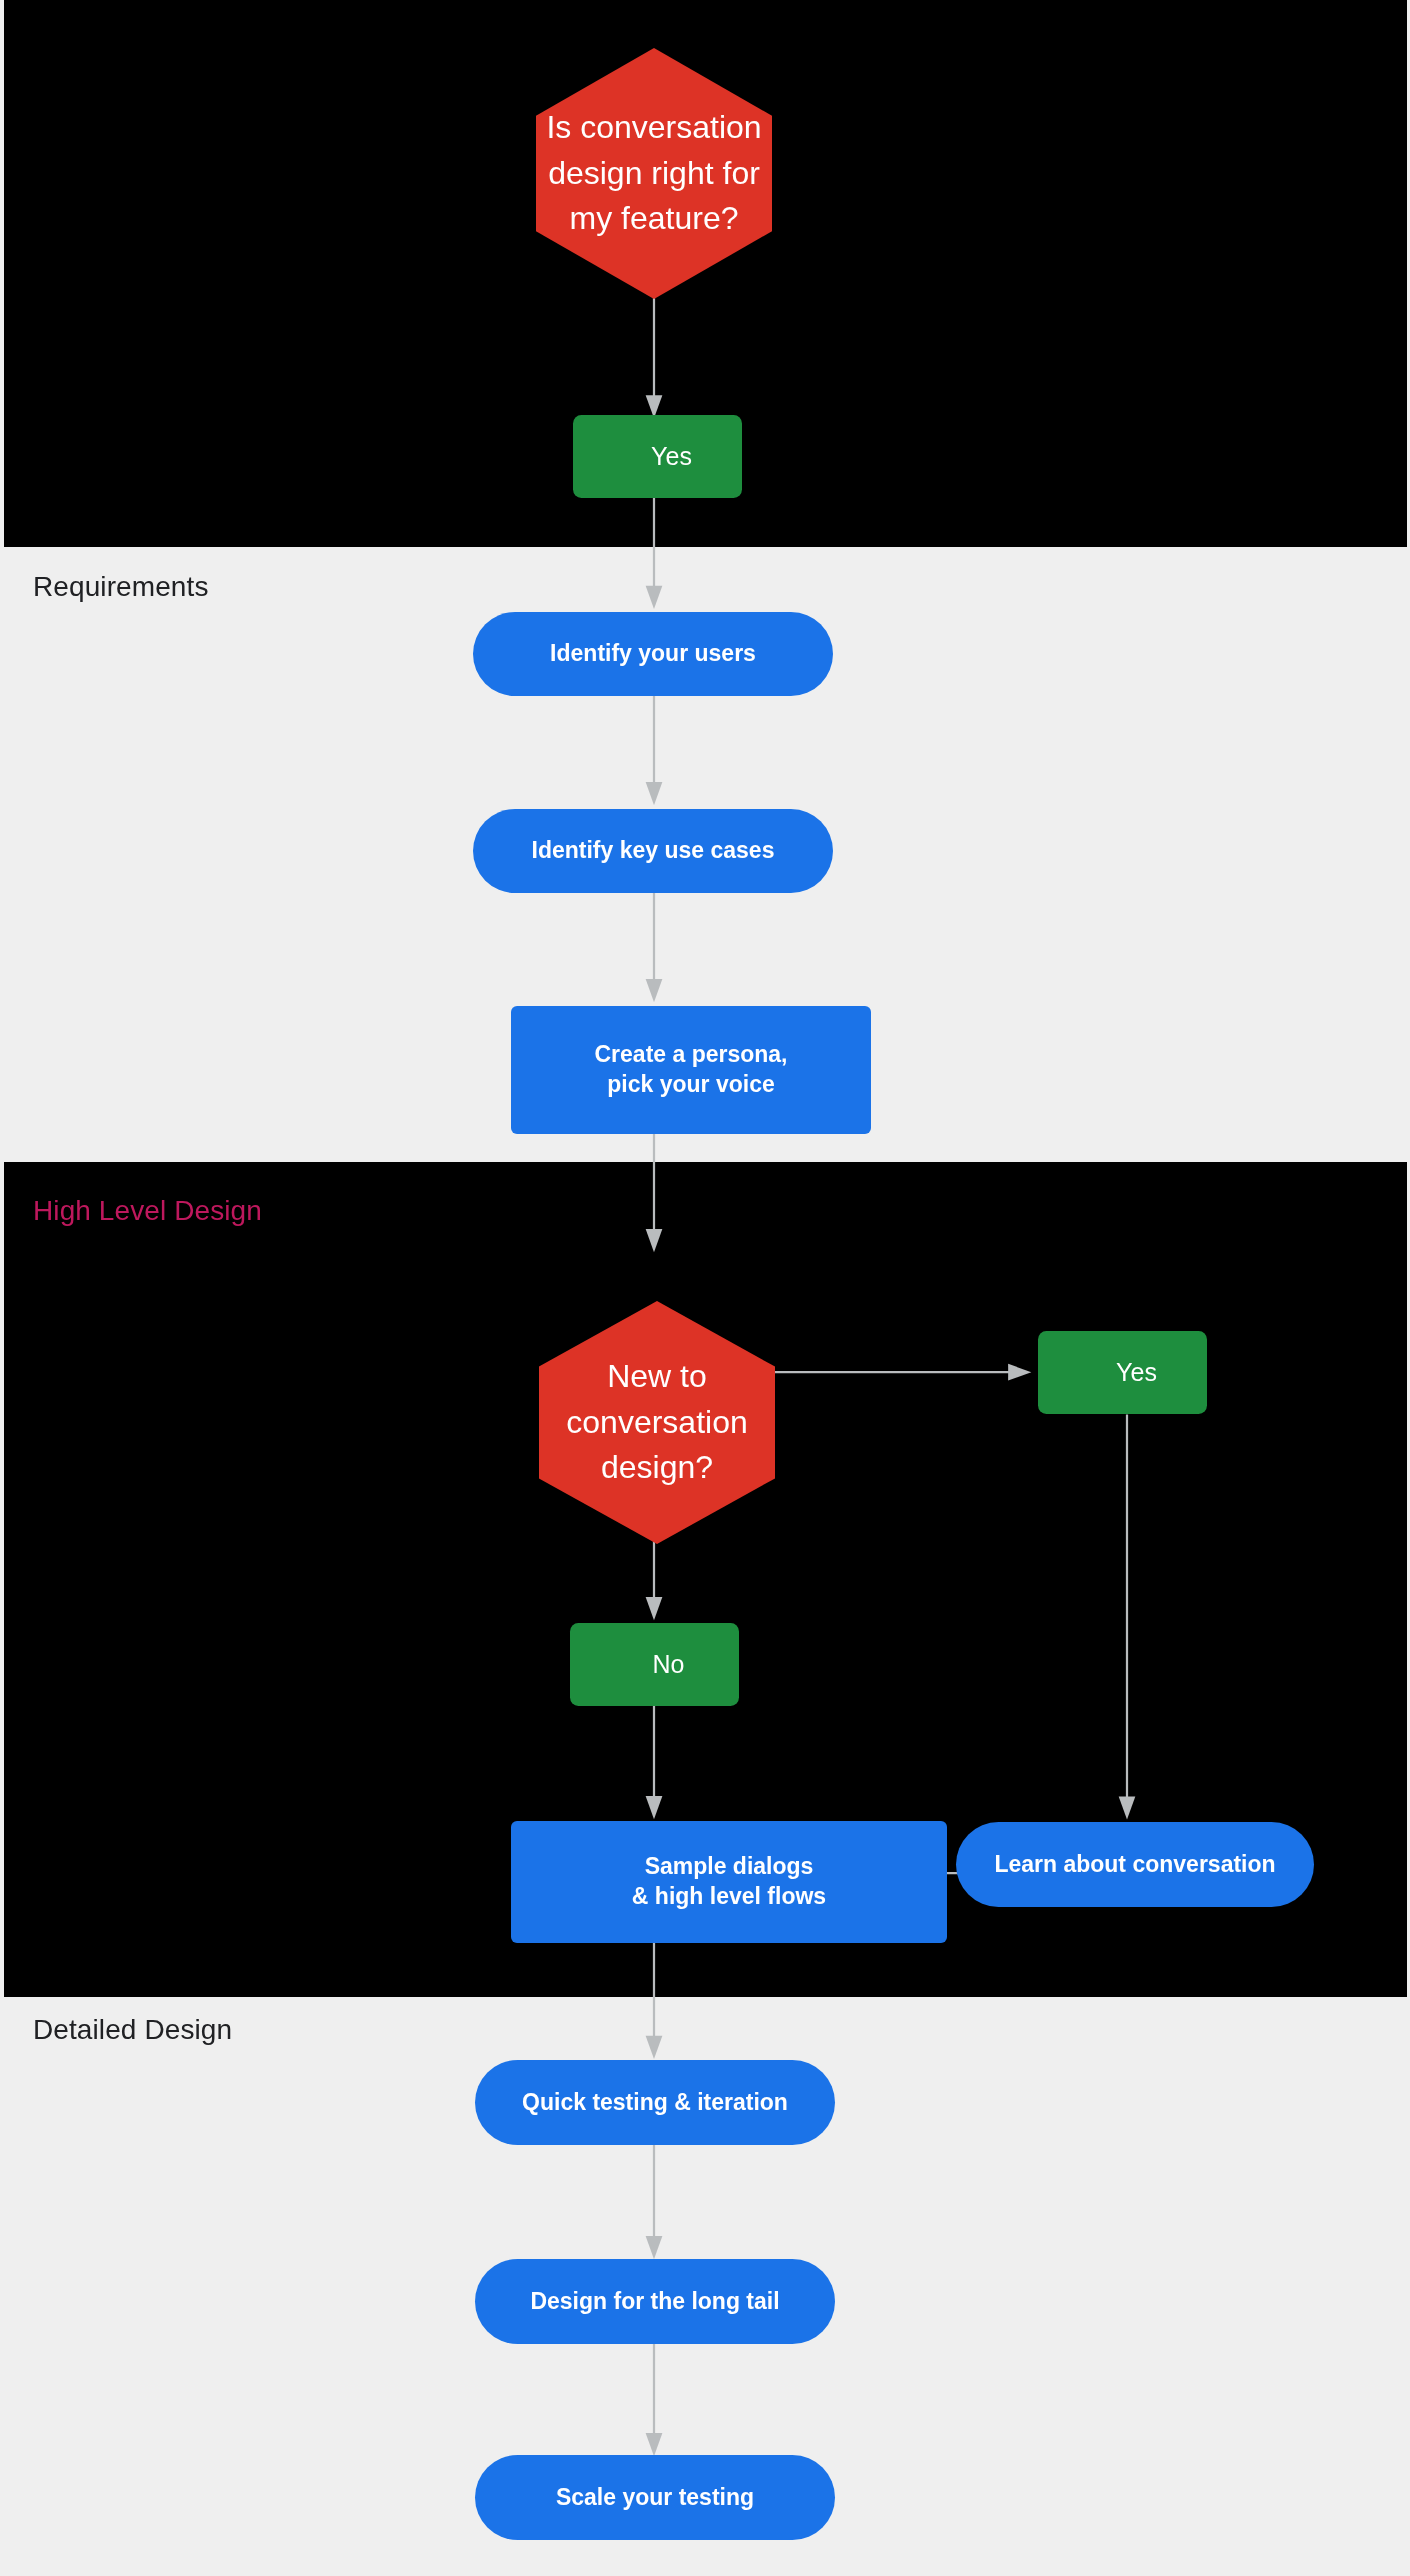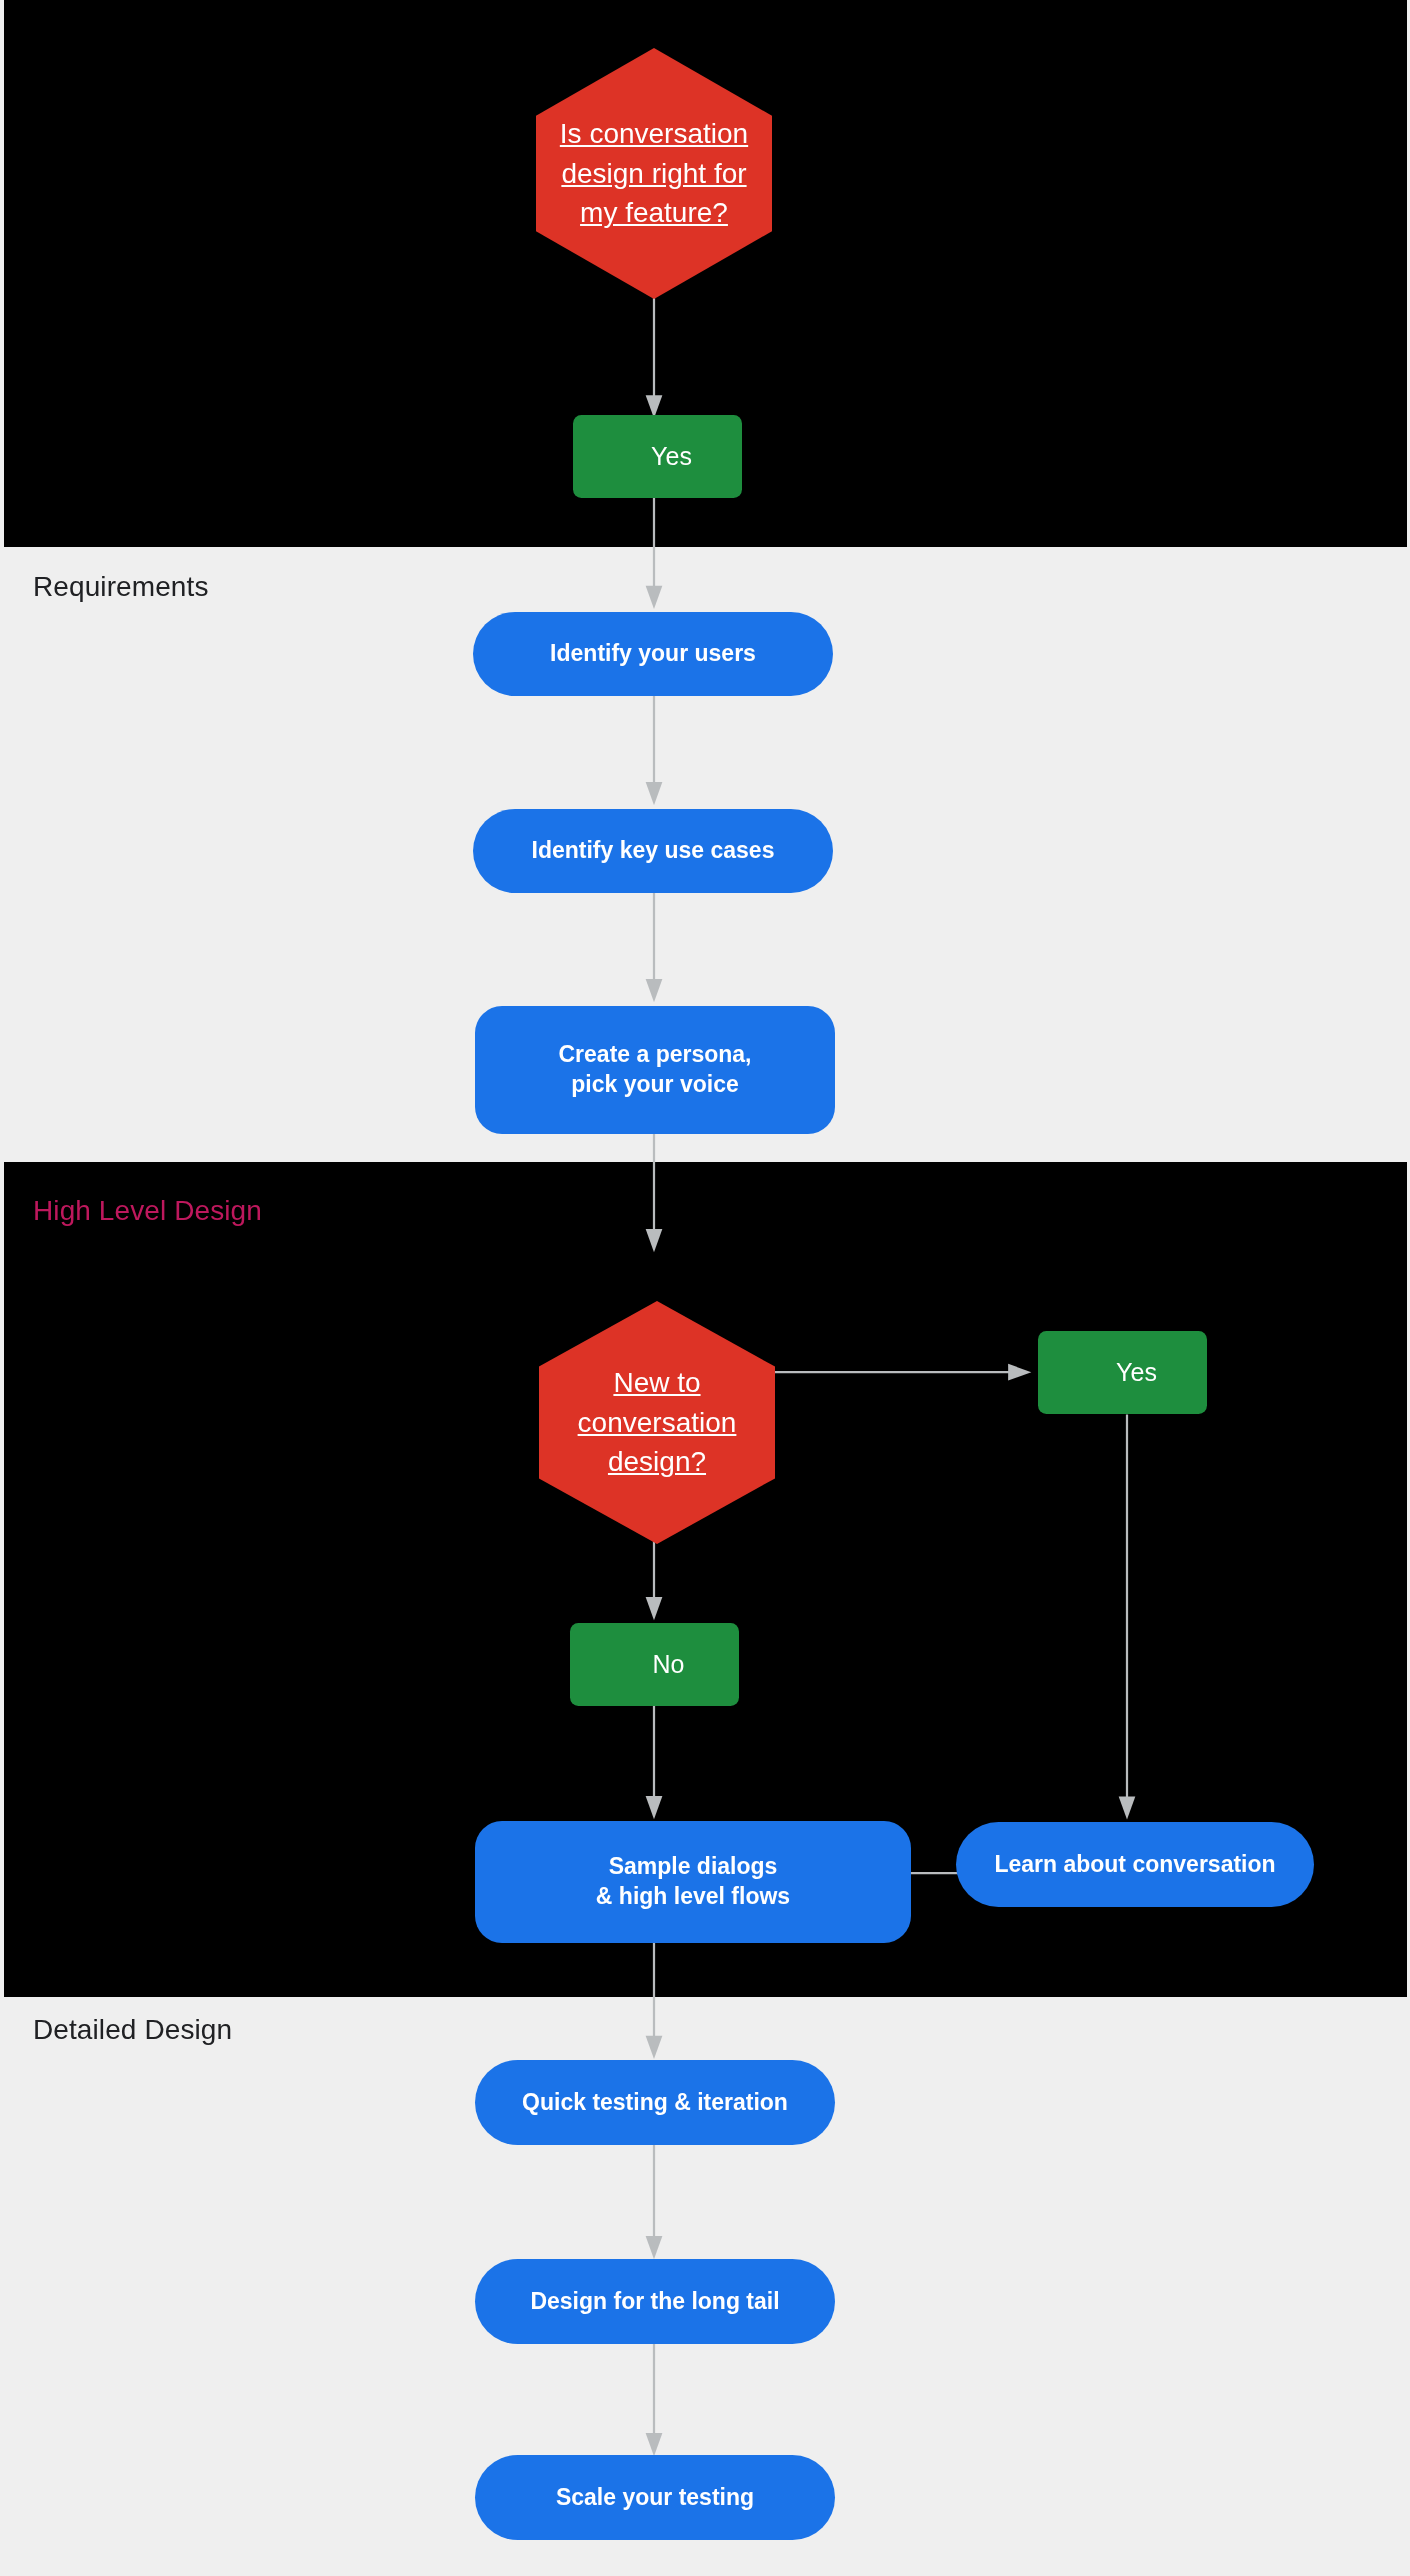--- a/index.html
+++ b/index.html
@@ -63,37 +63,37 @@
   }
 
   
   .pill {
     background: #1b73e8;
     border-radius: 927px;
   }
   .pill .node-text { font-size: 23px; font-weight: bold; }
 
   
-  .pill-2 { border-radius: 27px; }
+  .pill-2 { border-radius: 6px; margin-left: 36px; }
 
   
   .green {
     background: #1e8e3e;
     border-radius: 8.4px;
     padding-left: 28px;
   }
   .green .node-text { font-size: 25px; }
 
   
   .hex {
     background: #dd3326;
     -webkit-clip-path: polygon(50% 0%, 100% 27%, 100% 73%, 50% 100%, 0% 73%, 0% 27%);
     clip-path: polygon(50% 0%, 100% 27%, 100% 73%, 50% 100%, 0% 73%, 0% 27%);
   }
-  .hex .node-text { font-size: 28px; line-height: 1.42; text-decoration: underline; }
+  .hex .node-text { font-size: 32px; line-height: 1.42; }
 
   
   .conn {
     position: absolute;
     z-index: 1;
     overflow: visible;
   }
   .conn line { stroke: #b9bcbe; stroke-width: 2.4; }
   .conn polygon { fill: #b9bcbe; }
 </style>

